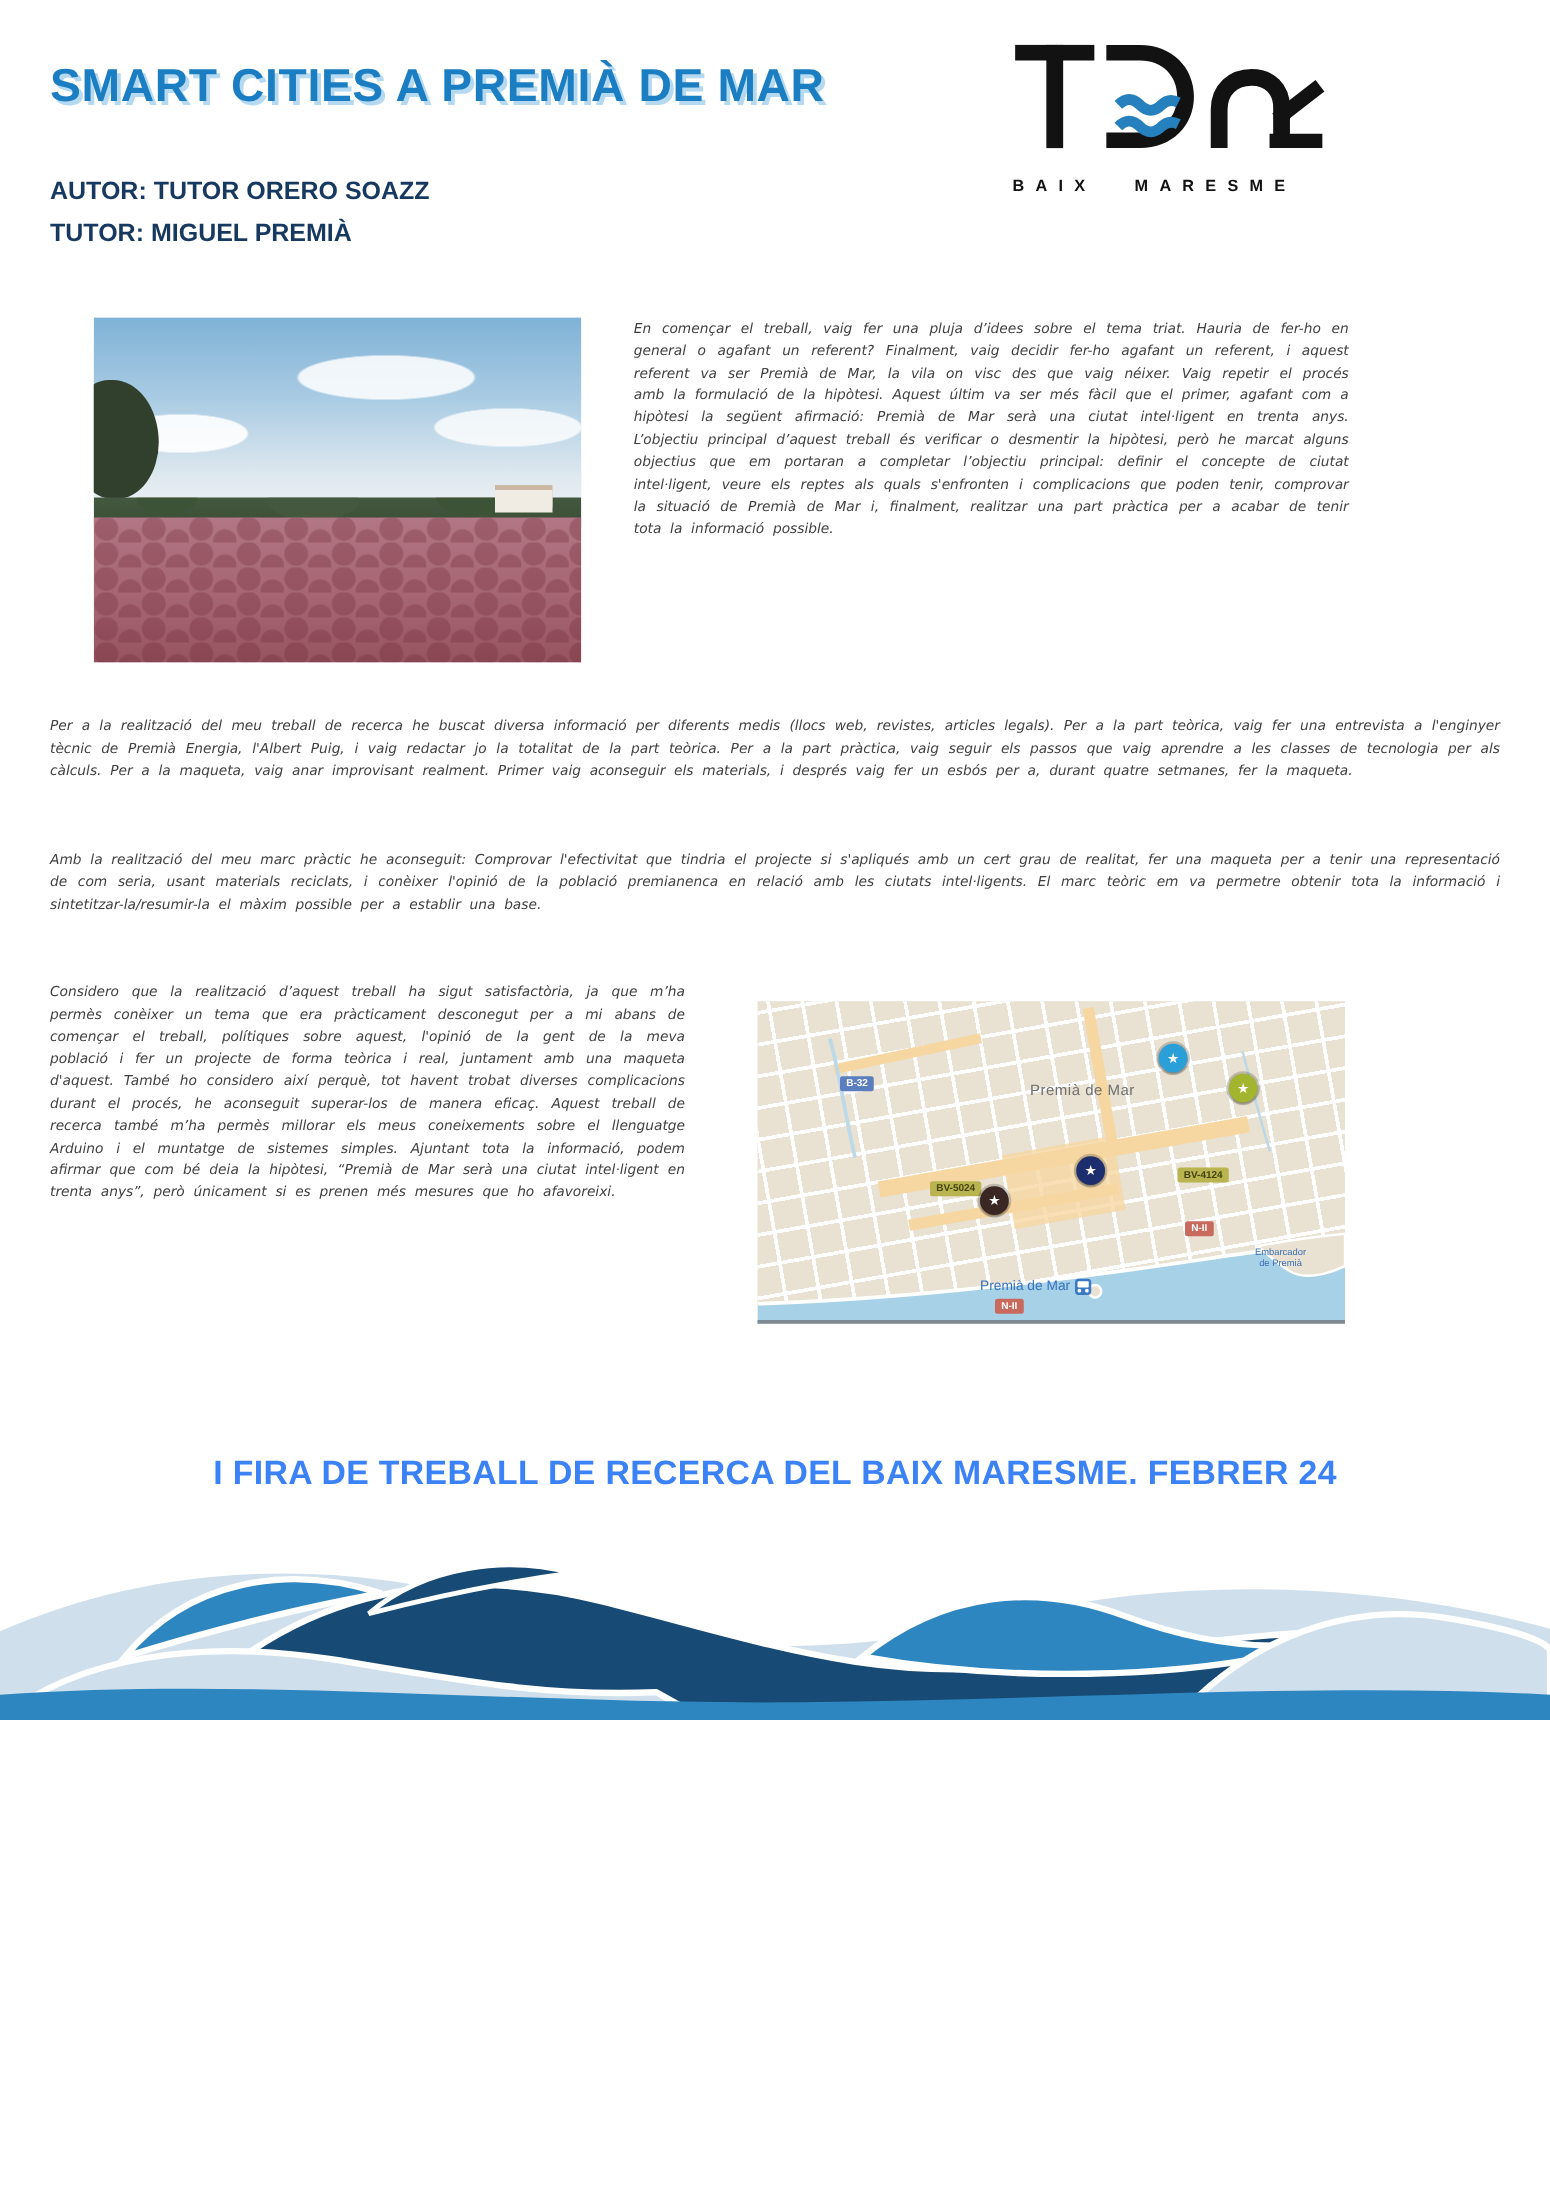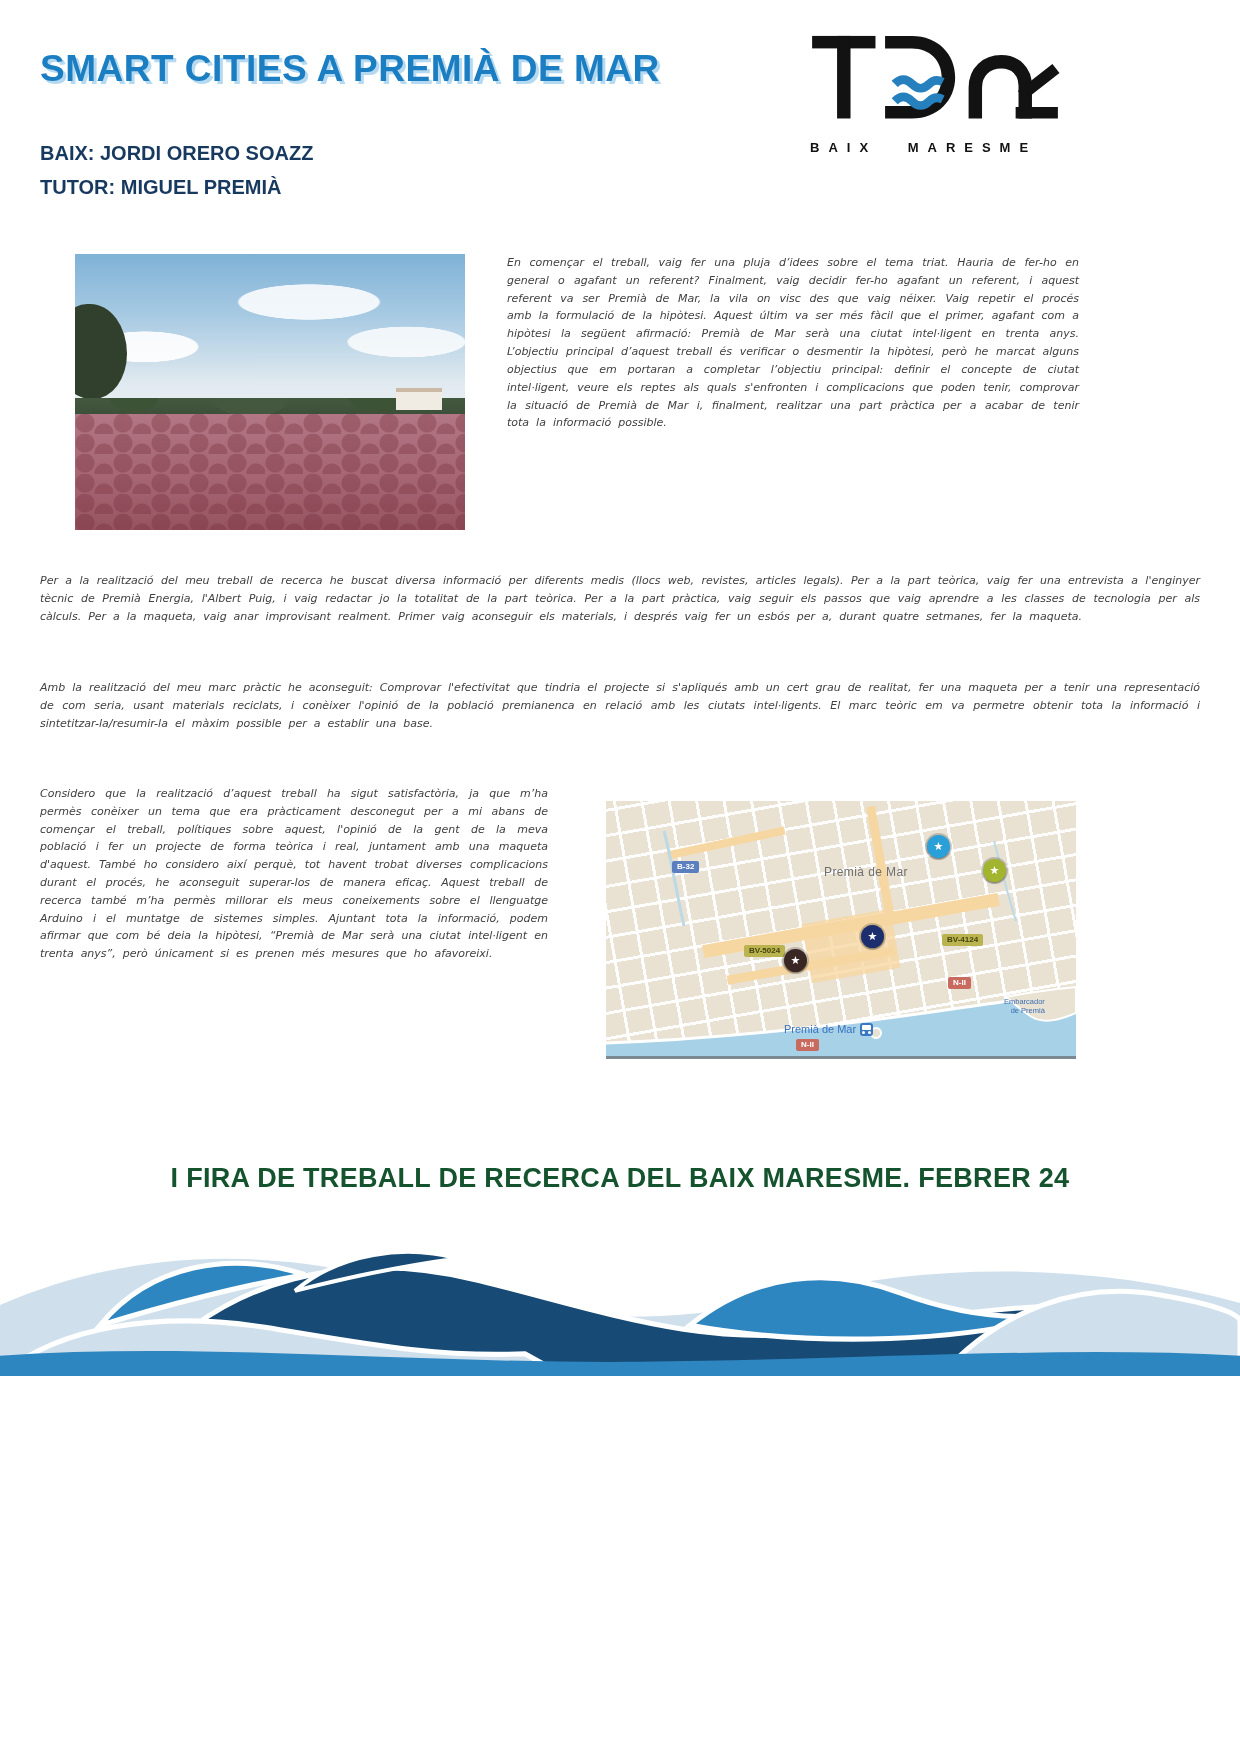--- a/index.html
+++ b/index.html
@@ -100,37 +100,37 @@
   }
   .mk-blue  { left:321px; top:34px;  background:#2b9fd8; }
   .mk-green { left:377px; top:58px;  background:#a3b52f; }
   .mk-navy  { left:255px; top:124px; background:#1d2e6e; }
   .mk-brown { left:178px; top:148px; background:#3a2724; }
   .station { position:absolute; left:178px; top:222px; display:flex; align-items:center; gap:4px; }
   .station-label { font-size:11px; color:#3873c0; }
   .train-icon { width:13px; height:13px; border-radius:3px; background:#3b78c4; position:relative; }
   .train-icon::before { content:""; position:absolute; left:2px; right:2px; top:2px; height:5px; background:#fff; border-radius:1px; }
   .train-icon::after  { content:""; position:absolute; left:2px; bottom:2px; width:3px; height:3px; background:#fff; border-radius:50%; box-shadow:6px 0 0 #fff; }
-  .embarcador { position:absolute; left:398px; top:196px; font-size:7.5px; color:#3b6fb5; line-height:1.25; text-align:right; }
-
-  
-  .fair-banner { margin-top:48px; text-align:center; font-size:27px; font-weight:900; color:#14532d; letter-spacing:.3px; }
+  .embarcador { position:absolute; left:398px; top:196px; font-size:7.5px; color:#3b6fb5; line-height:1.25; text-align:center; }
+
+  
+  .fair-banner { margin-top:48px; text-align:center; font-size:27px; font-weight:900; color:#3b82f6; letter-spacing:.3px; }
   .waves { margin:30px -40px 0; height:152px; }
   .waves svg { width:100%; height:100%; display:block; }
 </style>
 </head>
 <body>
 
 <div class="page">
 
   <div class="header">
     <div>
       <h1 class="page-title">SMART CITIES A PREMIÀ DE MAR</h1>
       <div class="author-block">
-        <div>BAIX: JORDI ORERO SOAZZ</div>
+        <div>AUTOR: TUTOR ORERO SOAZZ</div>
         <div>TUTOR: MIGUEL PREMIÀ</div>
       </div>
     </div>
     <div class="tdr-wrap">
       <svg width="250" height="96" viewBox="0 0 260 100">
         <rect x="2" y="2" width="66" height="13" fill="#121212"></rect>
         <rect x="28" y="2" width="14" height="86" fill="#121212"></rect>
         <path d="M78,2 h28 c27,0 45,19 45,43 c0,24 -18,43 -45,43 h-28 v-13 h28 c19,0 31,-13 31,-30 c0,-17 -12,-30 -31,-30 h-28 Z" fill="#121212"></path>
         <path d="M88,52 q9,-9 18,0 q9,9 18,0 q6,-6 14,-2" stroke="#2580bd" stroke-width="9" fill="none"></path>
         <path d="M88,70 q9,-9 18,0 q9,9 18,0 q6,-6 14,-2" stroke="#2580bd" stroke-width="9" fill="none"></path>

